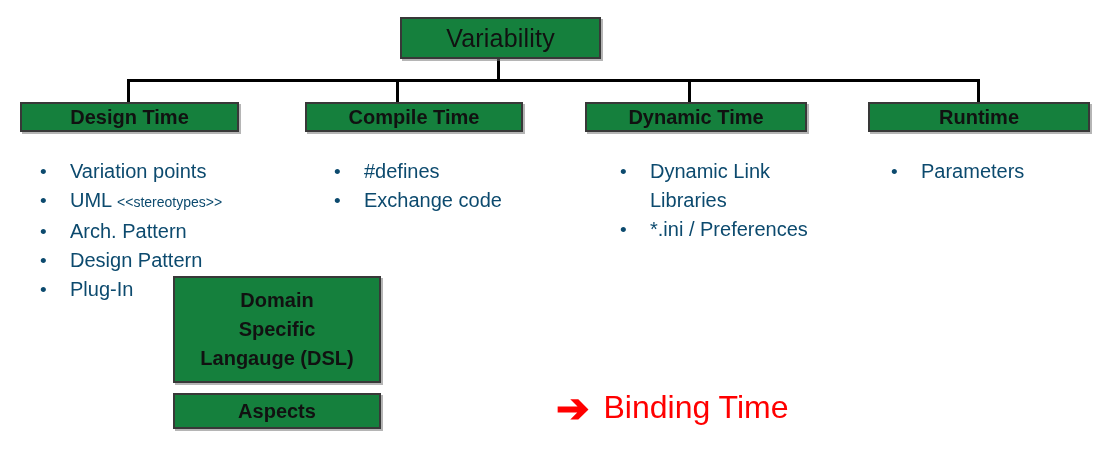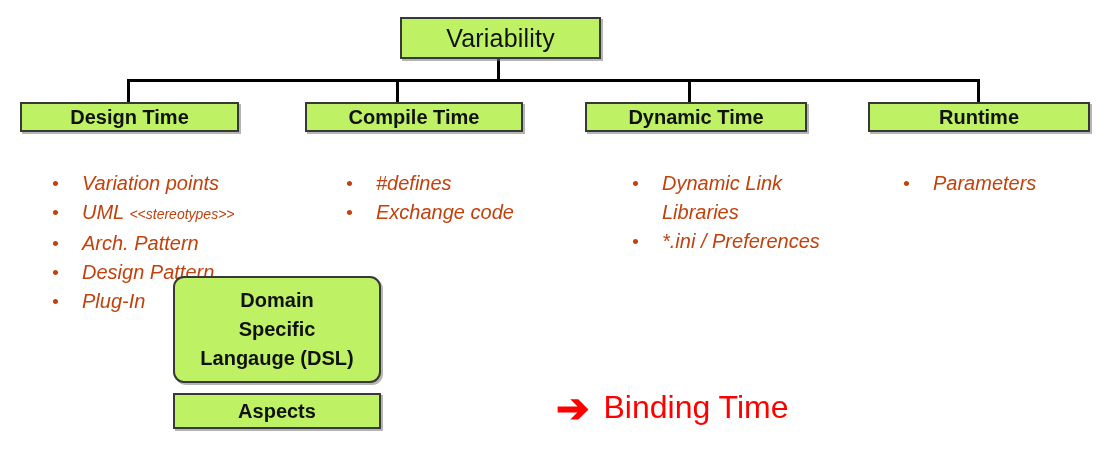--- a/index.html
+++ b/index.html
@@ -10,21 +10,21 @@
   }
   #slide {
     position: relative;
     width: 1115px;
     height: 463px;
     background: #ffffff;
     overflow: hidden;
   }
   .gbox {
     position: absolute;
-    background: #bef264;
+    background: #15803d;
     border: 2px solid #383838;
     box-sizing: border-box;
     display: flex;
     align-items: center;
     justify-content: center;
     color: #111111;
     box-shadow: 2px 2px 0 rgba(120,120,120,0.55);
   }
   .root-box {
     left: 400px; top: 17px; width: 201px; height: 42px;
@@ -39,26 +39,25 @@
   .box-startup { left: 585px; width: 222px; }
   .box-runtime { left: 868px; width: 222px; }
 
   .connector {
     position: absolute;
     background: #000000;
   }
 
   ul.bullets {
     position: absolute;
-    margin: 16px; padding: 0;
+    margin: 4px; padding: 0;
     list-style: none;
     font-size: 20px;
     line-height: 29px;
-    color: #c2410c;
-    font-style: italic;
+    color: #0c4a6e;
   }
   ul.bullets li {
     position: relative;
     padding-left: 30px;
   }
   ul.bullets li::before {
     content: "\2022";
     position: absolute;
     left: 0;
     top: 0;
@@ -67,21 +66,21 @@
   .list-design  { left: 36px;  top: 153px; width: 250px; }
   .list-compile { left: 330px; top: 153px; width: 220px; }
   .list-startup { left: 616px; top: 153px; width: 210px; }
   .list-startup li { max-width: 185px; }
   .list-runtime { left: 887px; top: 153px; width: 200px; }
   .small-suffix { font-size: 14px; }
 
   .dsl-box {
     left: 173px; top: 276px; width: 208px; height: 107px;
     flex-direction: column;
-    font-size: 20px; font-weight: 700; line-height: 29px; border-radius: 11px;
+    font-size: 20px; font-weight: 700; line-height: 29px;
   }
   .aspects-box {
     left: 173px; top: 393px; width: 208px; height: 36px;
     font-size: 20px; font-weight: 700;
   }
 
   .annotation {
     position: absolute;
     left: 556px; top: 388px;
     display: flex;

